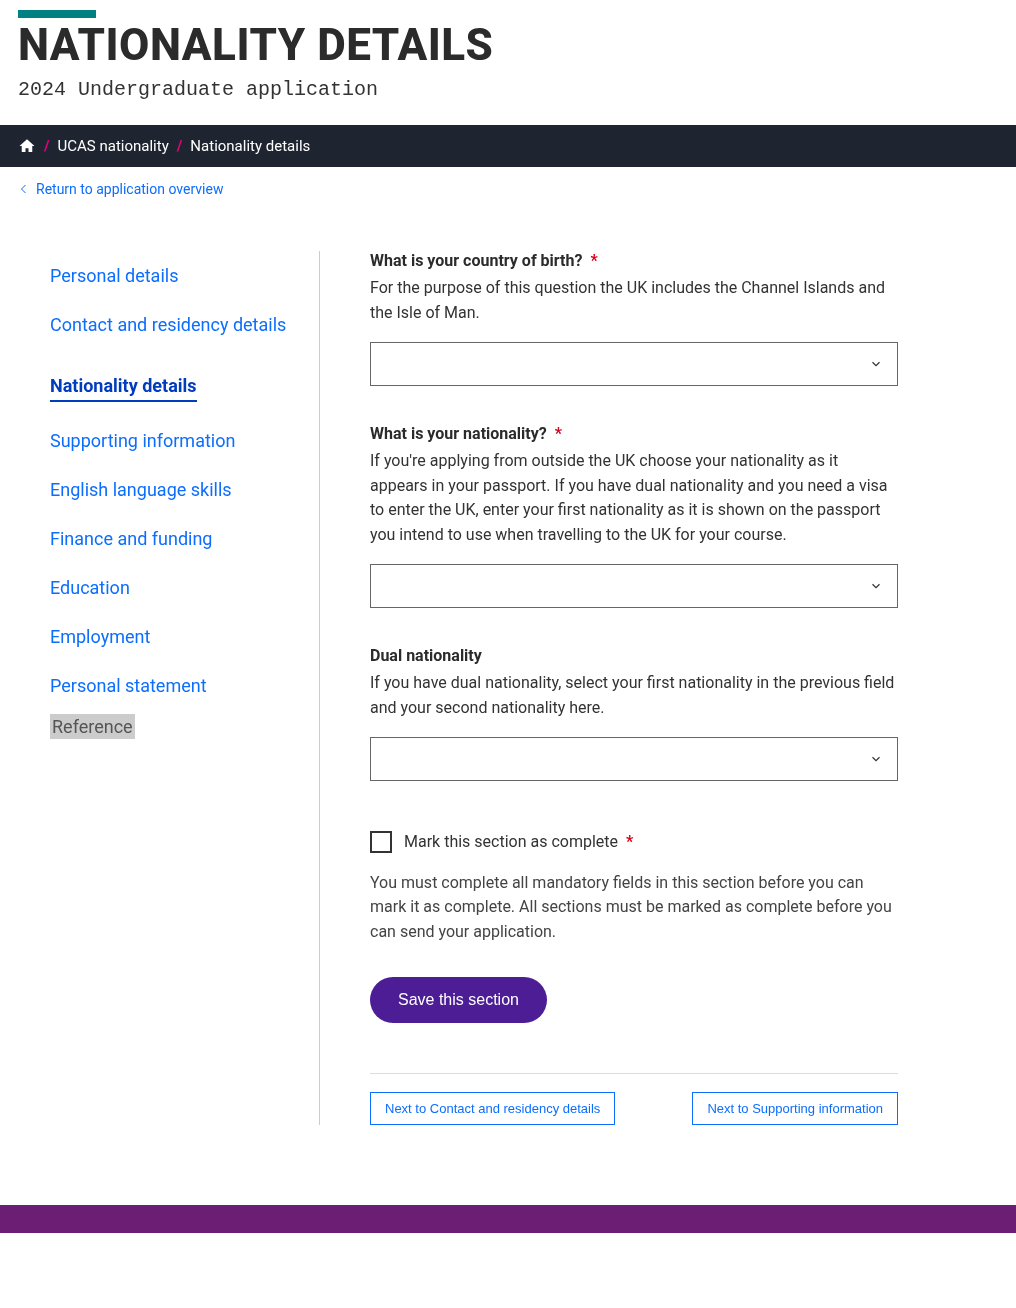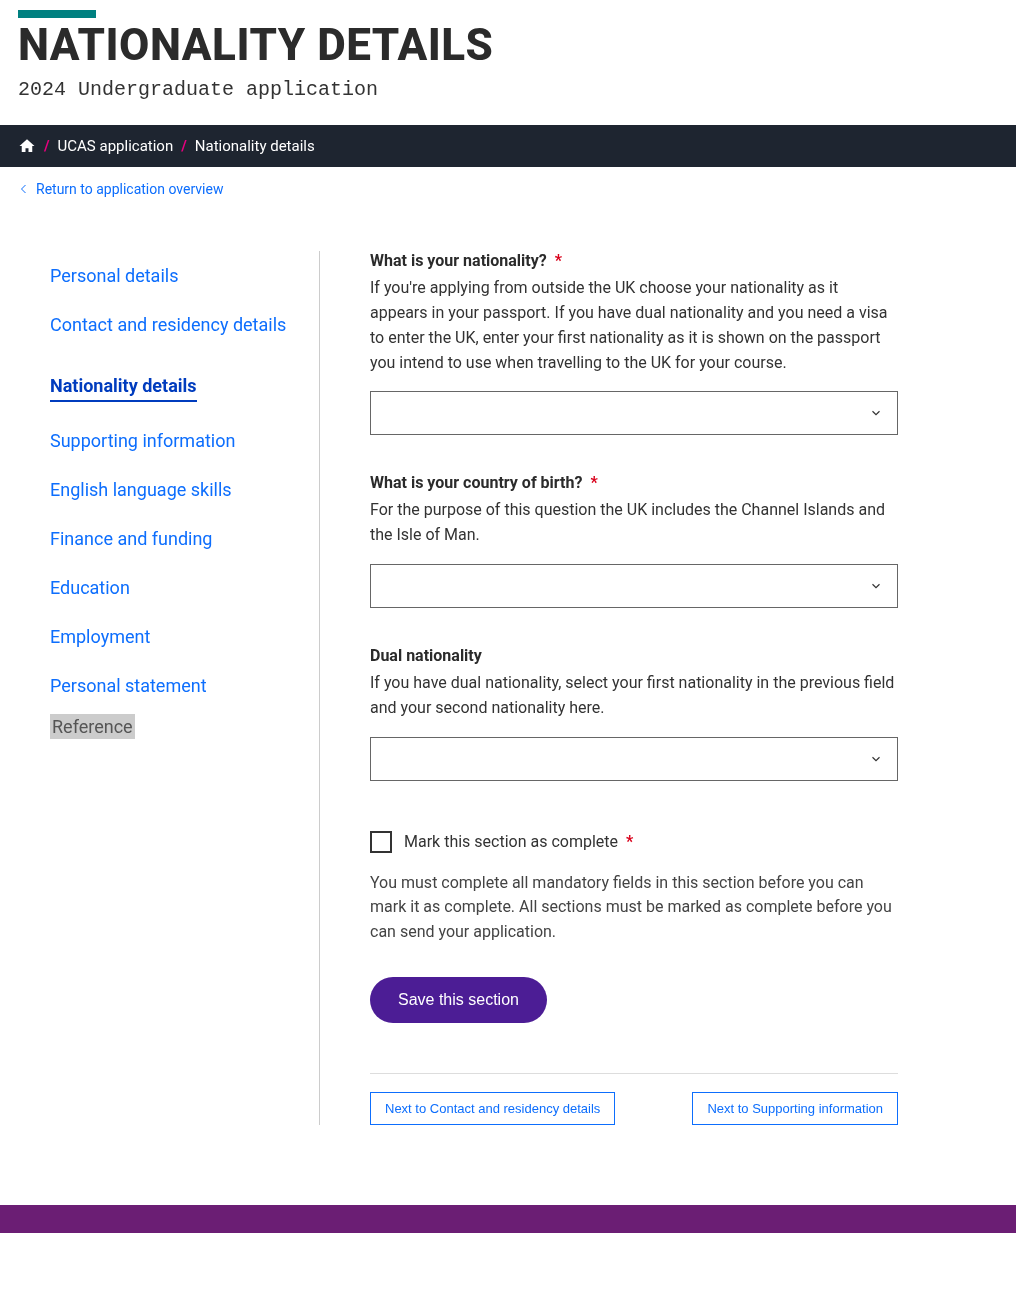--- a/index.html
+++ b/index.html
@@ -147,21 +147,21 @@
   <div class="page-subtitle">2024 Undergraduate application</div>
 </div>
 
 <div class="breadcrumb-bar">
   <span class="home-icon">
     <svg viewBox="0 0 24 24">
         <path d="M12 3 2 12h3v8h5v-5h4v5h5v-8h3z"></path>
       </svg>
   </span>
   <span class="breadcrumb-sep">/</span>
-  <span class="breadcrumb-link">UCAS application</span>
+  <span class="breadcrumb-link">UCAS nationality</span>
   <span class="breadcrumb-sep">/</span>
   <span class="breadcrumb-link">Nationality details</span>
 </div>
 
 <div class="return-link">
   <svg viewBox="0 0 24 24">
       <polyline points="15 4 7 12 15 20"></polyline>
     </svg>
   <span>Return to application overview</span>
 </div>
@@ -177,44 +177,44 @@
     <div class="sidebar-item">Finance and funding</div>
     <div class="sidebar-item">Education</div>
     <div class="sidebar-item">Employment</div>
     <div class="sidebar-item">Personal statement</div>
     <div><span class="sidebar-item disabled">Reference</span></div>
   </div>
 
   <div class="main-form">
 
     <div class="form-group">
+      <span class="form-label">What is your country of birth?</span>
+      <span class="required-star">*</span>
+      <div class="form-help">For the purpose of this question the UK includes the Channel Islands and the Isle of Man.</div>
+      <div class="select-wrap">
+        <span></span>
+        <svg viewBox="0 0 24 24">
+            <polyline points="6 9 12 15 18 9"></polyline>
+          </svg>
+      </div>
+    </div>
+
+    <div class="form-group">
       <span class="form-label">What is your nationality?</span>
       <span class="required-star">*</span>
       <div class="form-help">If you're applying from outside the UK choose your nationality as it appears in your passport. If you have dual nationality and you need a visa to enter the UK, enter your first nationality as it is shown on the passport you intend to use when travelling to the UK for your course.</div>
       <div class="select-wrap">
         <span></span>
         <svg viewBox="0 0 24 24">
             <polyline points="6 9 12 15 18 9"></polyline>
           </svg>
       </div>
     </div>
 
     <div class="form-group">
-      <span class="form-label">What is your country of birth?</span>
-      <span class="required-star">*</span>
-      <div class="form-help">For the purpose of this question the UK includes the Channel Islands and the Isle of Man.</div>
-      <div class="select-wrap">
-        <span></span>
-        <svg viewBox="0 0 24 24">
-            <polyline points="6 9 12 15 18 9"></polyline>
-          </svg>
-      </div>
-    </div>
-
-    <div class="form-group">
       <span class="form-label">Dual nationality</span>
       <div class="form-help">If you have dual nationality, select your first nationality in the previous field and your second nationality here.</div>
       <div class="select-wrap">
         <span></span>
         <svg viewBox="0 0 24 24">
             <polyline points="6 9 12 15 18 9"></polyline>
           </svg>
       </div>
     </div>
 

